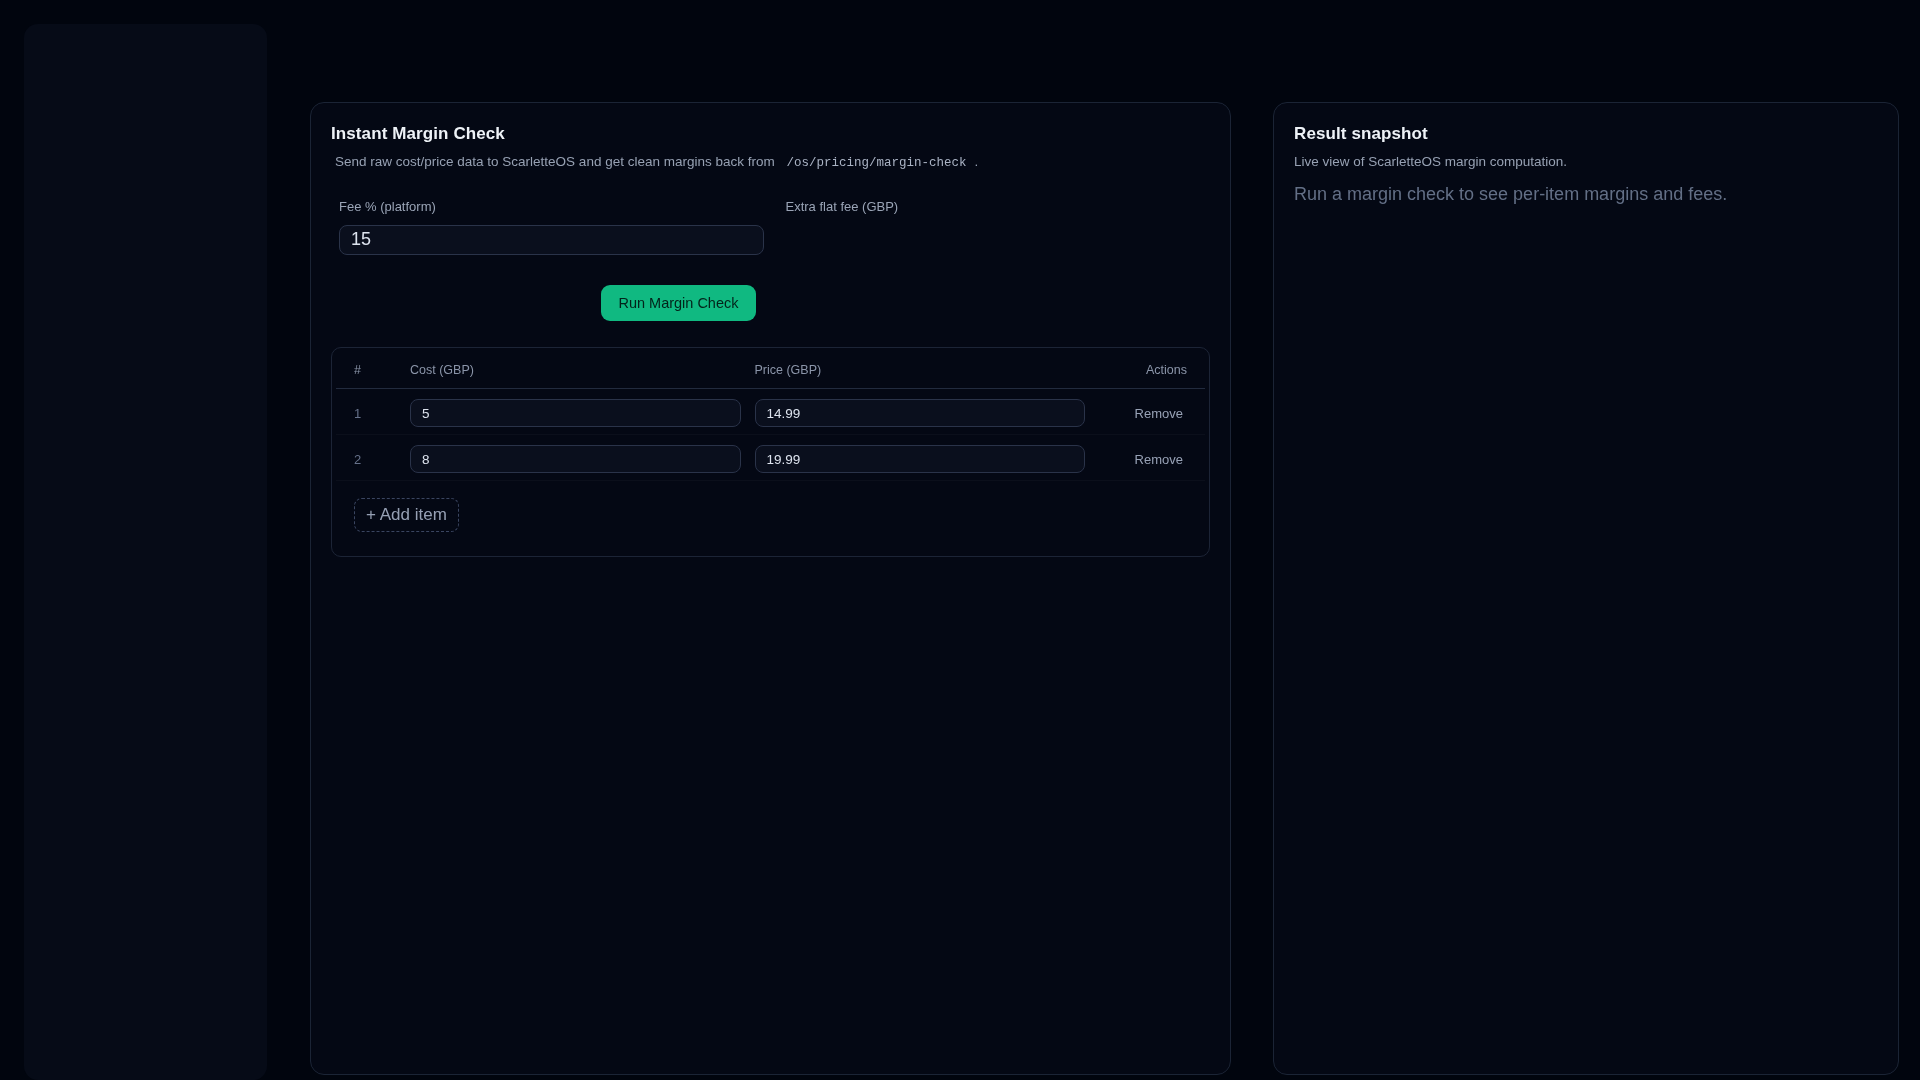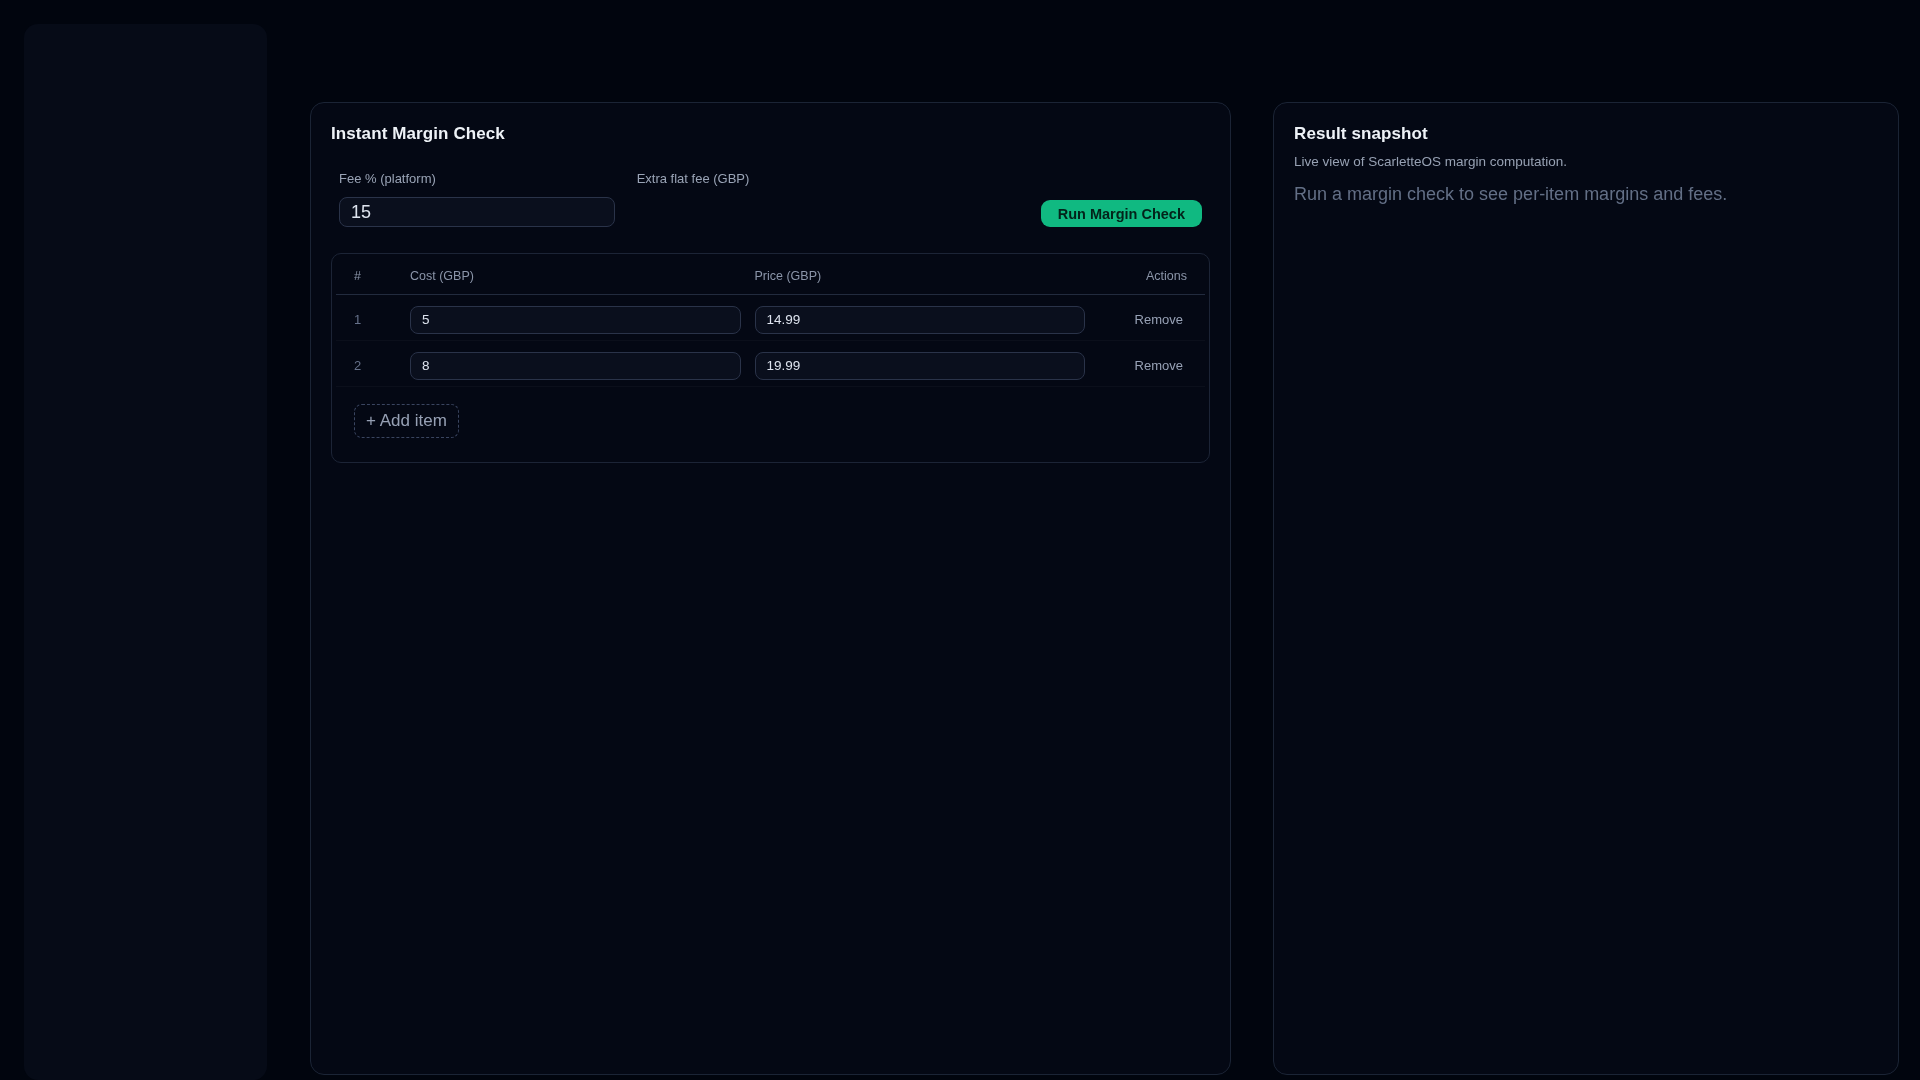--- a/index.html
+++ b/index.html
@@ -25,41 +25,41 @@
     height:973px;
   }
   .card-left { width:921px; flex:0 0 921px; }
   .card-right { flex:1; }
   .card-title { font-size:17px; font-weight:700; color:#eef2f7; letter-spacing:.1px; margin-top:3px; }
   .card-sub { font-size:13.5px; color:#97a1b3; margin-top:9px; line-height:1.35; }
   .card-sub .mono { font-family:"Liberation Mono","DejaVu Sans Mono",monospace; font-size:12.5px; color:#aab3c4; }
   .dim-note { font-size:18px; color:#636f86; margin-top:13px; }
 
   
-  .form-row { display:grid; grid-template-columns:1fr 1fr 1fr; gap:14px; margin-top:19px; }
+  .form-row { display:grid; grid-template-columns:1fr 1fr; gap:14px; margin-top:19px; }
   .field-label { display:block; font-size:13px; color:#9aa4b6; margin-bottom:7px; }
   .text-input {
     width:100%; height:30px;
     background:#0a0f1d;
     border:1px solid #2a3349;
     border-radius:8px;
     color:#dde3ee;
     font-family:"Liberation Sans", sans-serif;
     font-size:18px;
     padding:0 11px;
     outline:none;
   }
   .btn-col { display:flex; align-items:flex-end; justify-content:flex-end; }
   .run-btn {
-    height:27px; padding:0 17px;
+    height:36px; padding:0 17px;
     background:#10b981;
     color:#03231a;
     border:none; border-radius:9px;
     font-family:"Liberation Sans", sans-serif;
-    font-size:14.5px; font-weight:700;
+    font-size:14.5px; font-weight:400;
     cursor:pointer;
   }
 
   
   .items-table { margin-top:18px; border:1px solid #1c2436; border-radius:10px; overflow:hidden; }
   .t-grid { display:grid; grid-template-columns:42px 1fr 1fr 96px; gap:14px; align-items:center; padding:0 14px; }
   .t-head { height:37px; border-bottom:1px solid #222b3e; }
   .t-head .th { font-size:12.5px; color:#8b95a9; }
   .t-head .th-actions { text-align:right; }
   .t-row { height:42px; border-bottom:1px solid rgba(255,255,255,0.03); }
@@ -86,20 +86,21 @@
 
 <div class="app">
 
   <div class="sidebar"></div>
 
   <div class="main">
 
     <section class="card card-left">
       <h2 class="card-title">Instant Margin Check</h2>
 
+      <p class="card-sub"><span>Send raw cost/price data to ScarletteOS and get clean margins back from </span><span class="mono">/os/pricing/margin-check</span><span>.</span></p>
 
       <div class="form-row">
         <div>
           <label class="field-label">Fee % (platform)</label>
           <input class="text-input" type="text" value="15" style="">
         </div>
         <div>
           <label class="field-label">Extra flat fee (GBP)</label>
         </div>
         <div class="btn-col">

